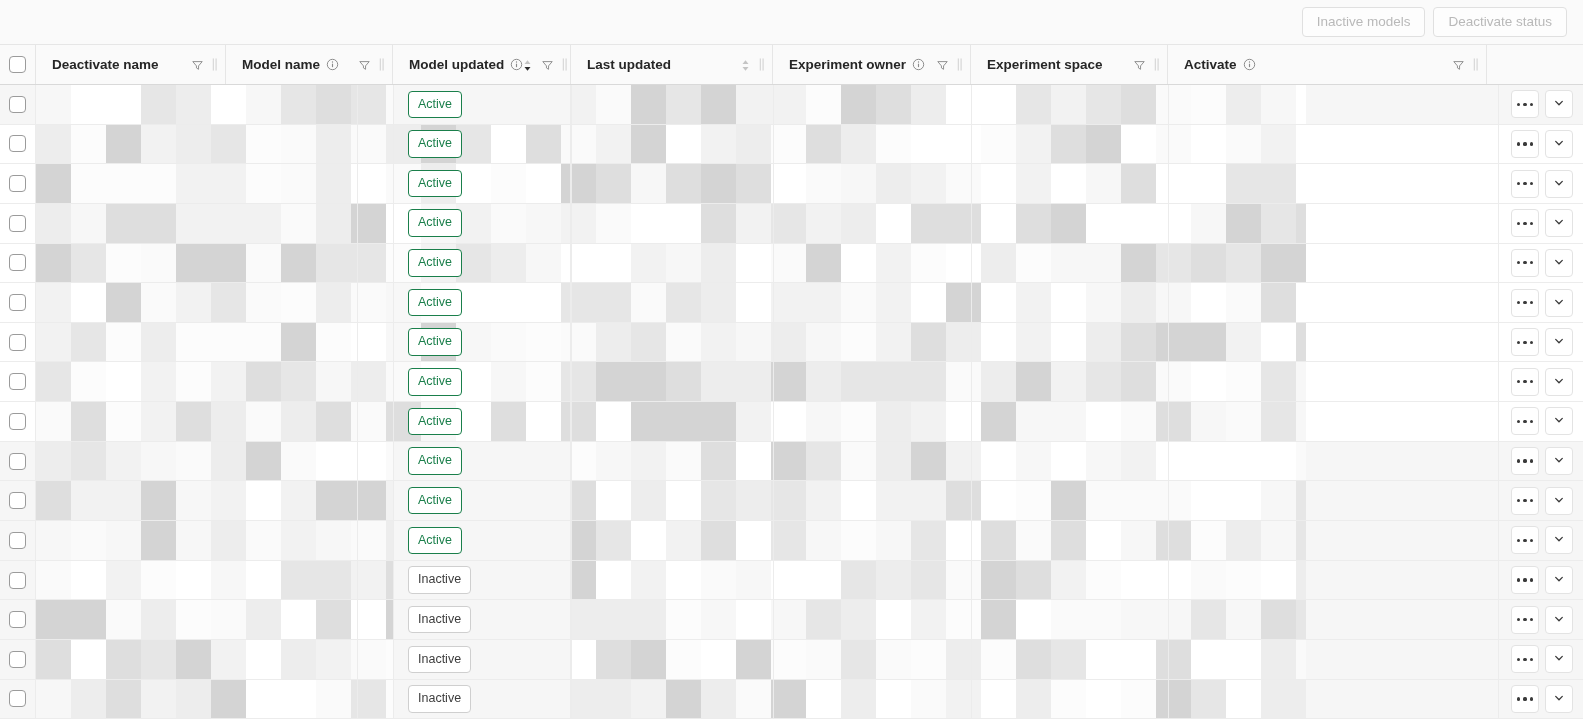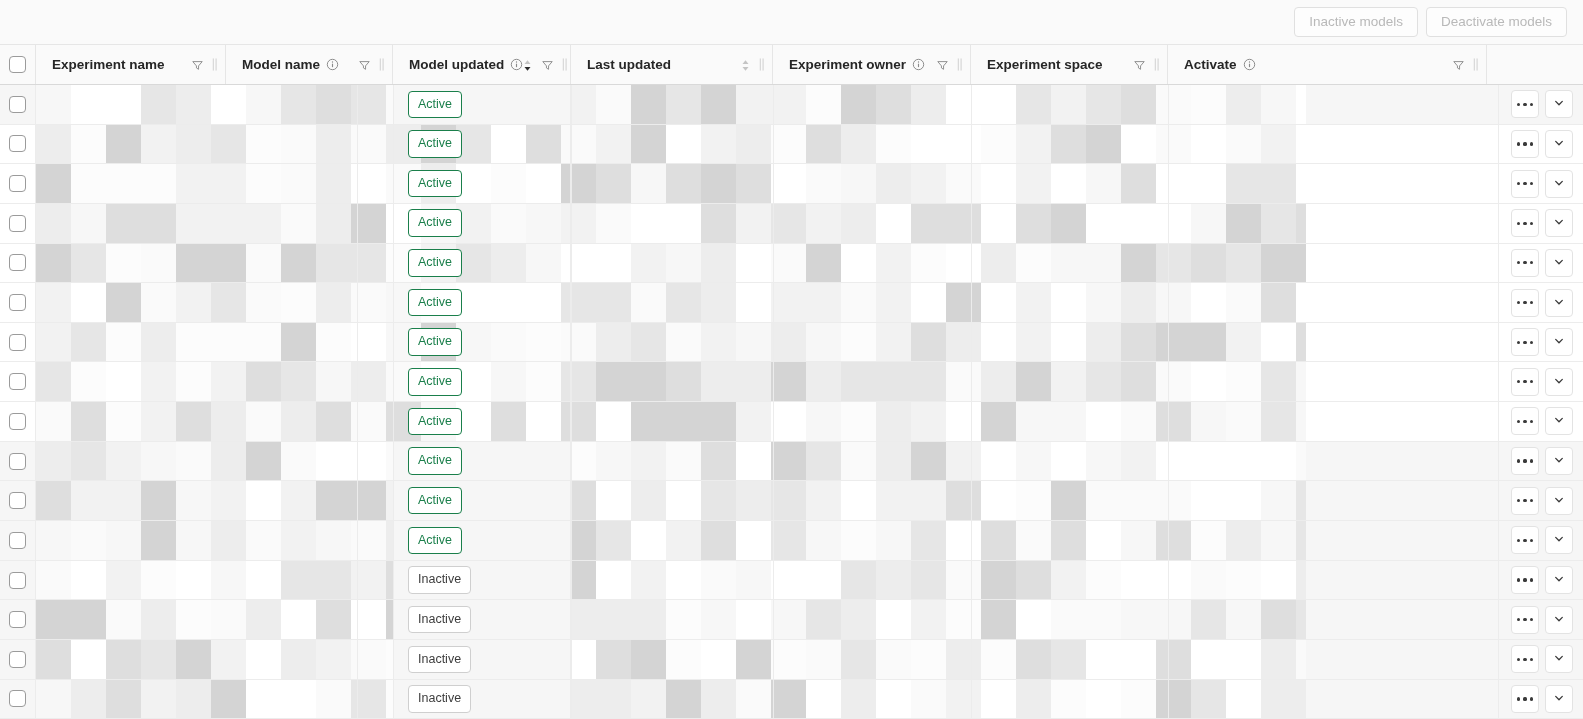--- a/index.html
+++ b/index.html
@@ -121,29 +121,29 @@
   .col-sep { position:absolute; top:0; height:100%; width:1px; background:#ececec; z-index:2; }
   .actions-sep { position:absolute; right:84px; top:0; height:100%; width:1px; background:#ececec; z-index:4; }
 </style>
 </head>
 <body>
 
 <div class="app">
 
   <div class="toolbar">
     <button class="tbtn">Inactive models</button>
-    <button class="tbtn">Deactivate models</button>
+    <button class="tbtn">Deactivate status</button>
   </div>
 
   <div class="thead" id="thead">
       <div class="th th-check">
         <span class="cbox"></span>
       </div>
       <div class="th" style="width:190px">
-        <span class="th-label">Experiment name</span>
+        <span class="th-label">Deactivate name</span>
         <span class="th-tools">
           <span class="filter-icon"><svg viewBox="0 0 16 16" width="13" height="13">
               <path d="M2.2 3.2h11.6L9.3 8.5v4.2L6.7 11V8.5z" fill="none" stroke="#8a8a8a" stroke-width="1.15" stroke-linejoin="round"></path>
             </svg></span>
           <span class="grip"><svg viewBox="0 0 6 14" width="6" height="13">
               <rect x="0.6" y="0.5" width="1.1" height="13" fill="#c9c9c9"></rect>
               <rect x="3.6" y="0.5" width="1.1" height="13" fill="#c9c9c9"></rect>
             </svg></span>
         </span>
       </div>

